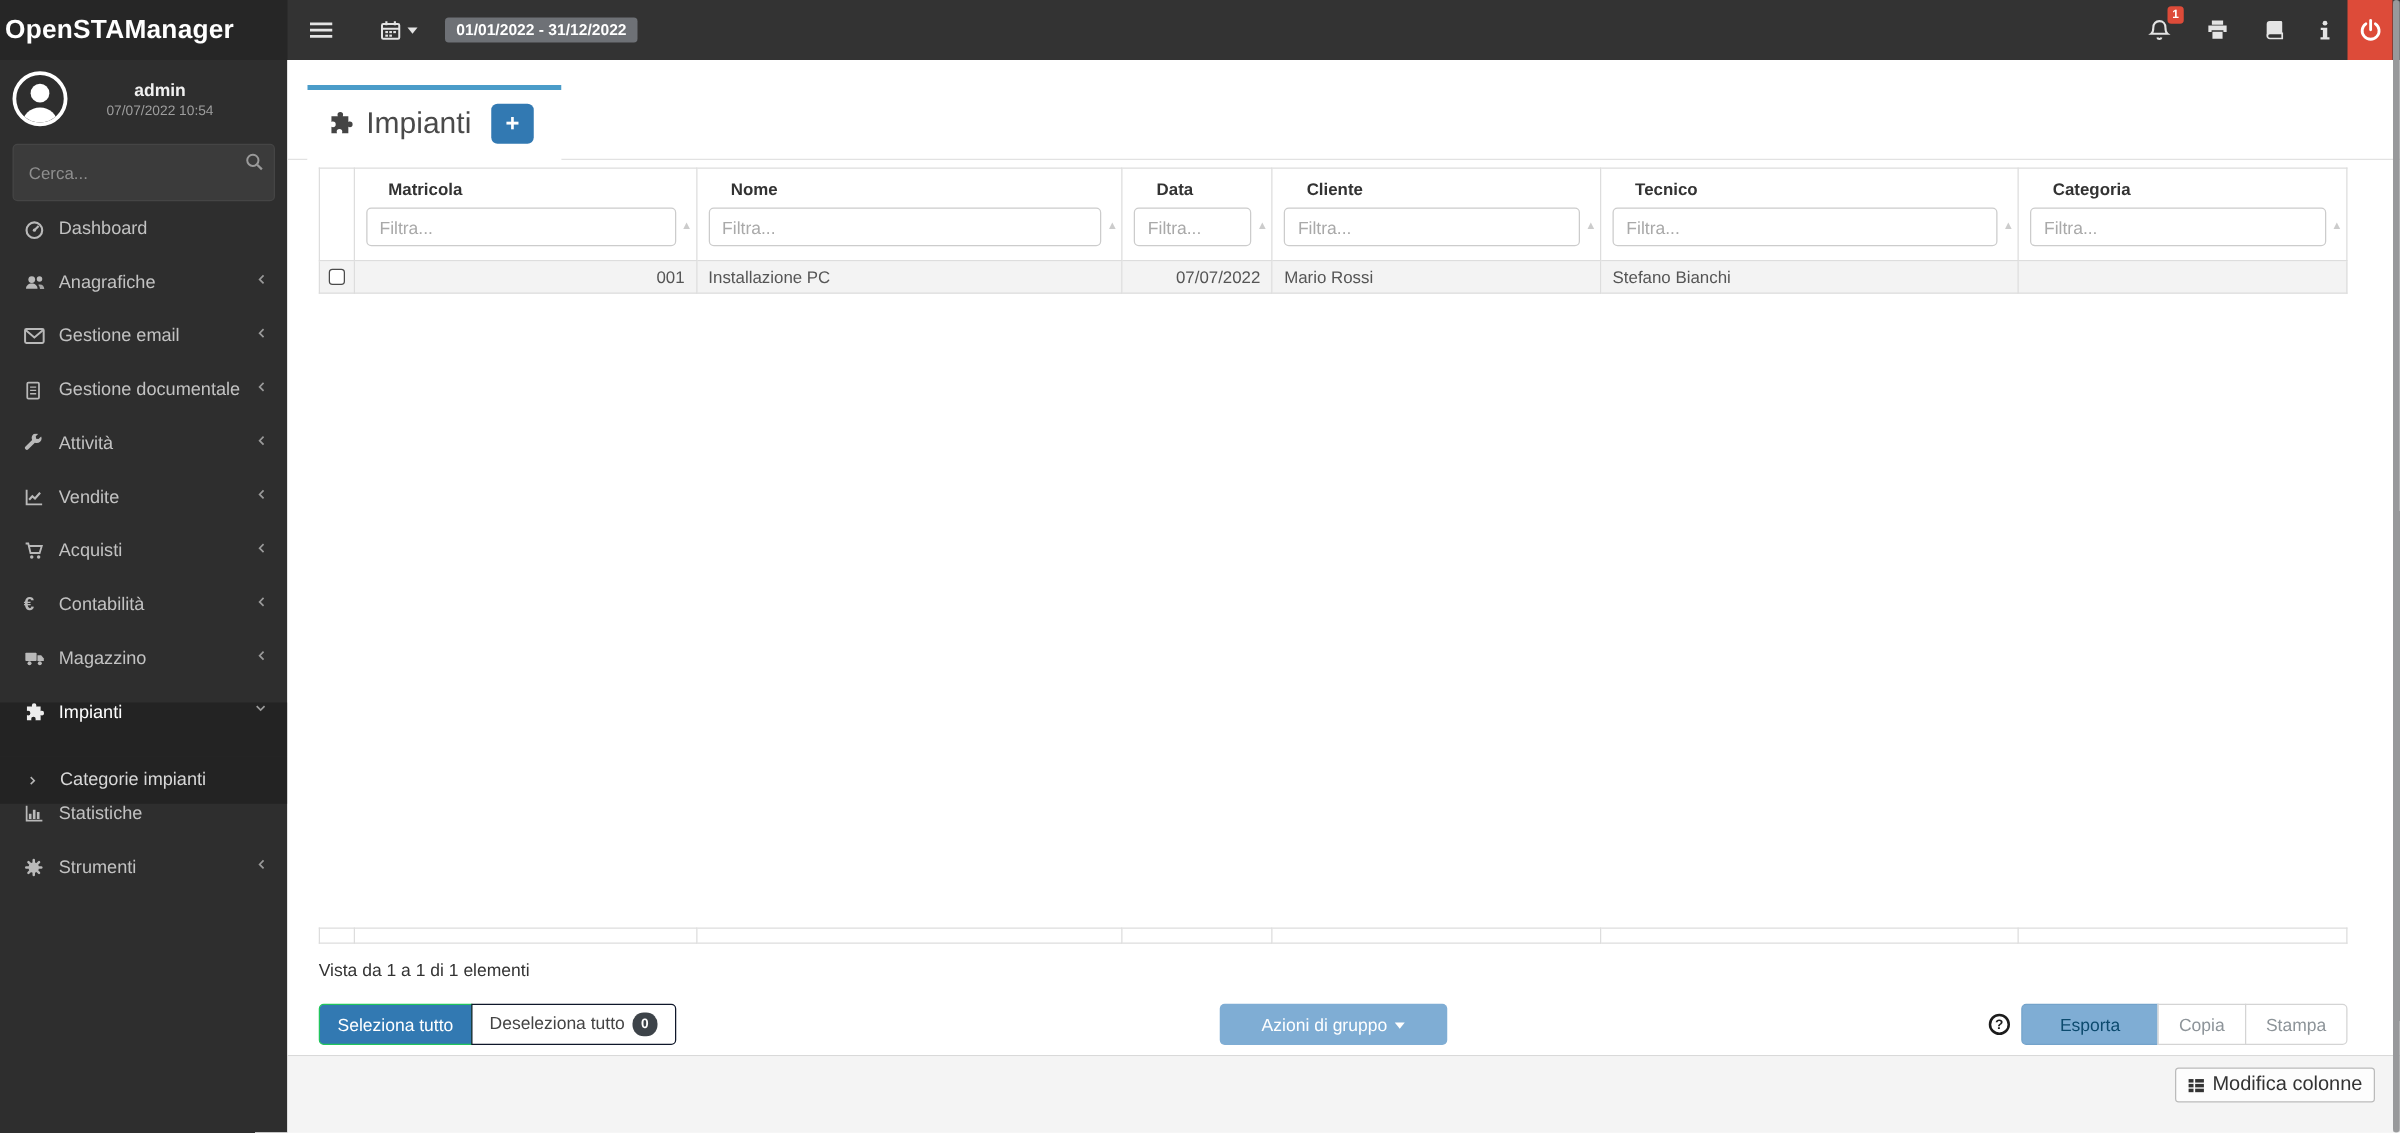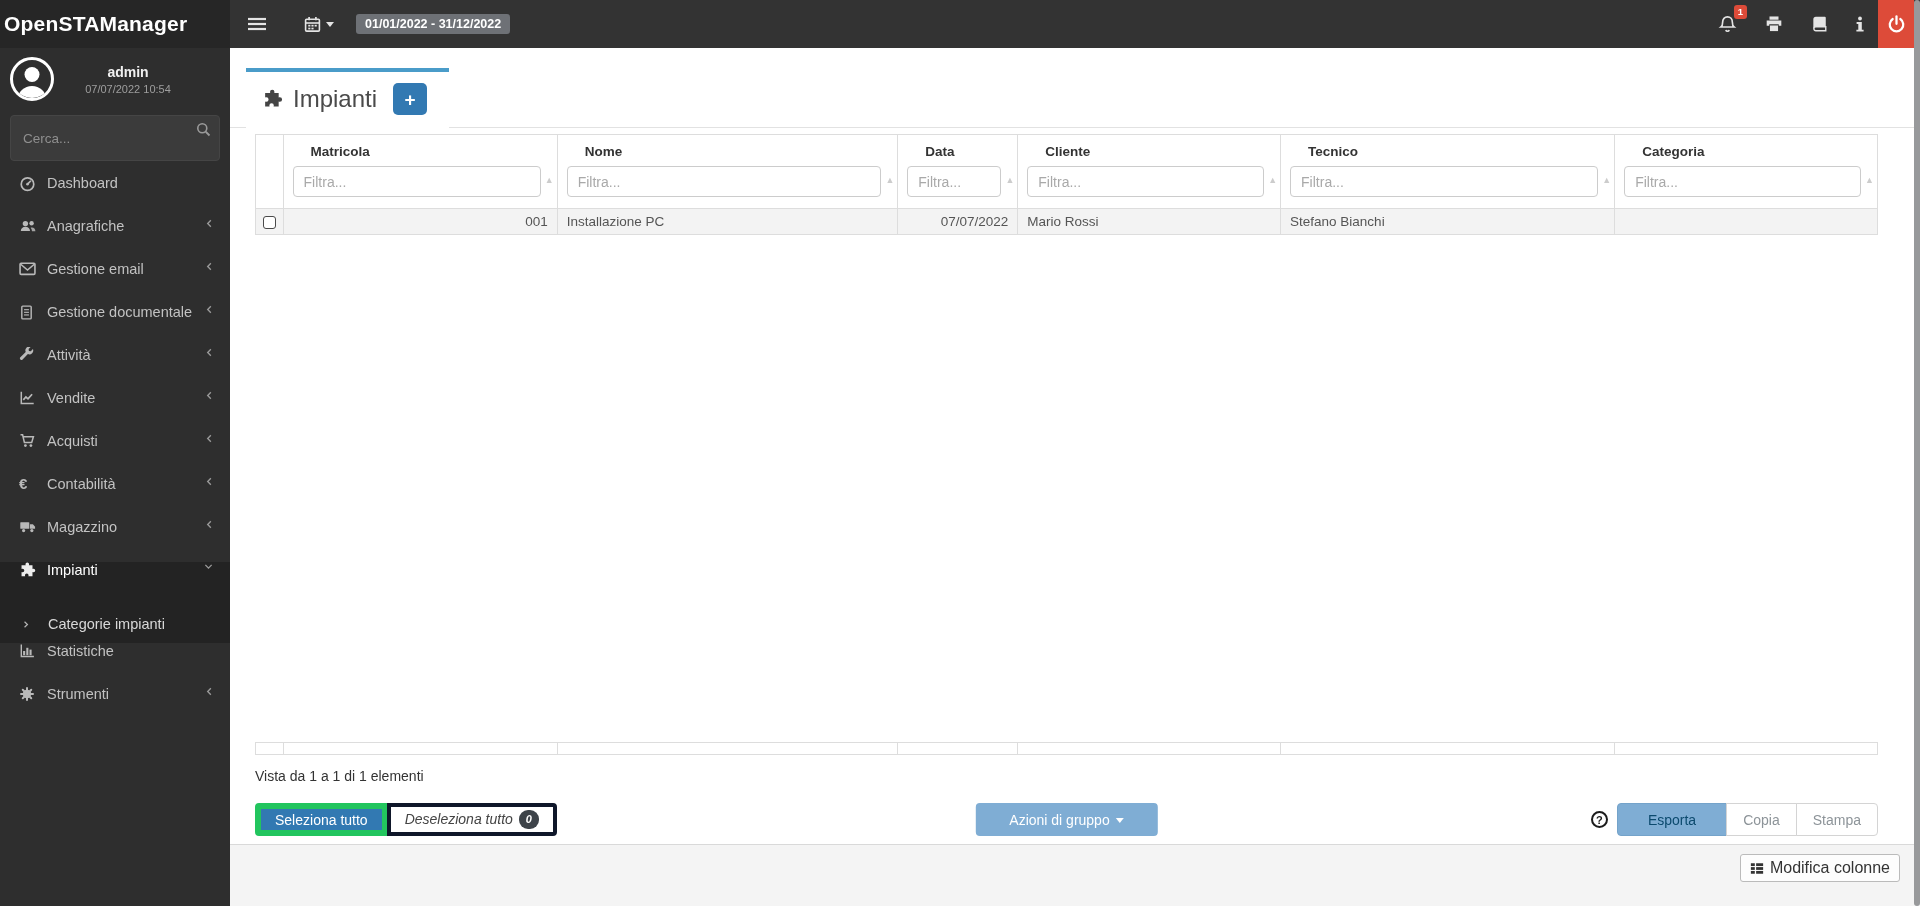--- a/index.html
+++ b/index.html
@@ -90,22 +90,22 @@
   td.checkcell{background:var(--row-bg); text-align:center;}
   .cbx{width:13px; height:13px; border:1.5px solid #4a4a4a; border-radius:3px; background:#fff;
        display:inline-block; vertical-align:middle; cursor:pointer;}
   .scroll-spacer{flex:1;}
   table.grid.foot td{height:12px; padding:0; background:#fff;}
   .table-info{font-size:14px; color:#333; margin:13px 0 19px 0;}
 
   
   .actions-row{position:relative; display:flex; align-items:center; flex:none; height:33px;}
   .btn{font-size:14px; height:33px; cursor:pointer; font-family:"Liberation Sans","DejaVu Sans",sans-serif;}
-  .btn-blue{background:var(--accent); color:#fff; border:6px solid #22c55e; padding:0 14px;}
-  .btn-white{background:#fff; color:#444; border:4px solid #0f172a; padding:0 14px;font-style:italic;}
+  .btn-blue{background:var(--accent); color:#fff; border:1px solid #22c55e; padding:0 14px;}
+  .btn-white{background:#fff; color:#444; border:1px solid #0f172a; padding:0 14px;}
   .group{display:inline-flex;}
   .group .btn:first-child{border-radius:4px 0 0 4px;}
   .group .btn:last-child{border-radius:0 4px 4px 0;}
   .group .btn + .btn{margin-left:-1px;}
   .count-badge{display:inline-block; background:#3d4349; color:#fff; font-size:11px; font-weight:bold;
                line-height:1; padding:4px 7px; border-radius:9px; margin-left:6px; vertical-align:1px;}
   .center-abs{position:absolute; left:50%; transform:translateX(-50%);}
   .btn-group-actions{background:var(--accent-light); color:#fff; border:none; border-radius:4px;
                      height:33px; padding:0 34px; font-size:14px; cursor:pointer;}
   .btn-group-actions .caret-down{margin-left:6px; vertical-align:2px;}

